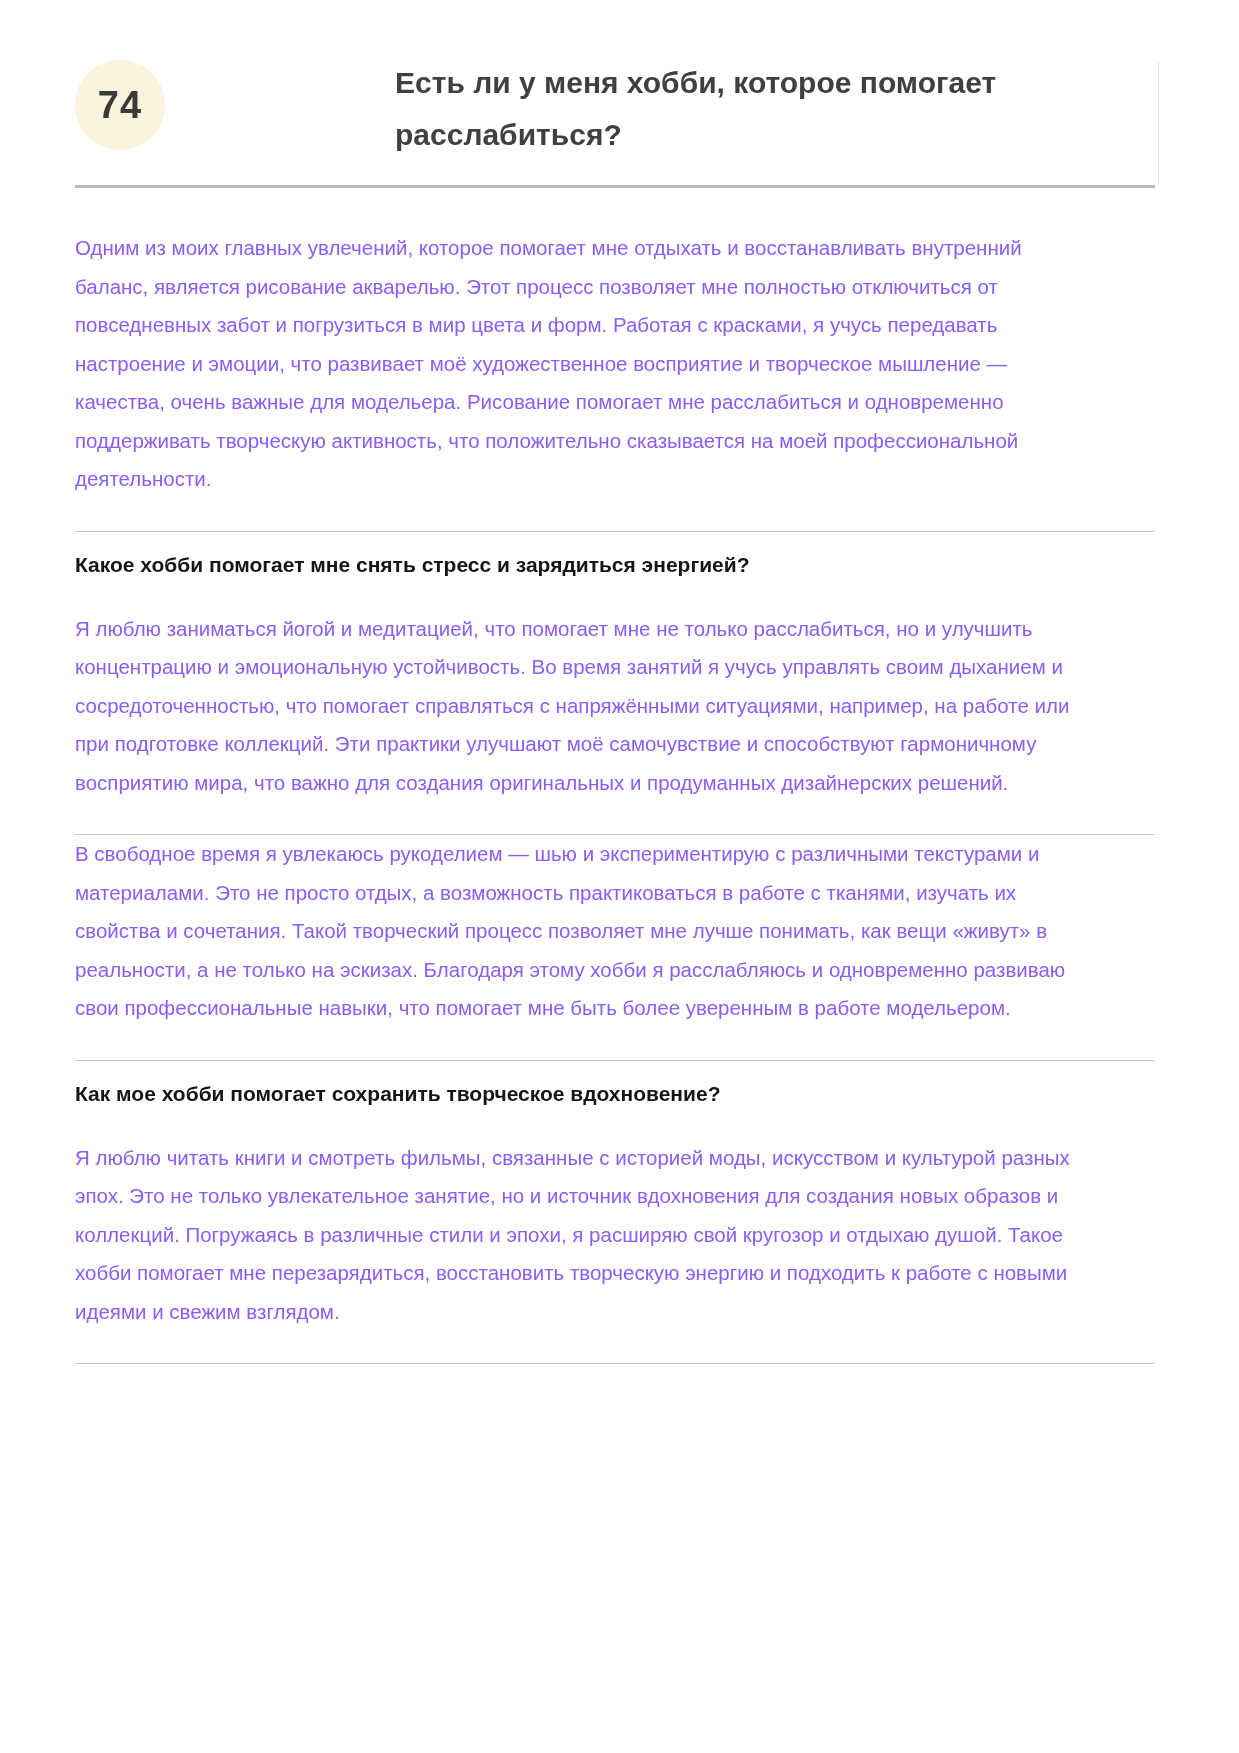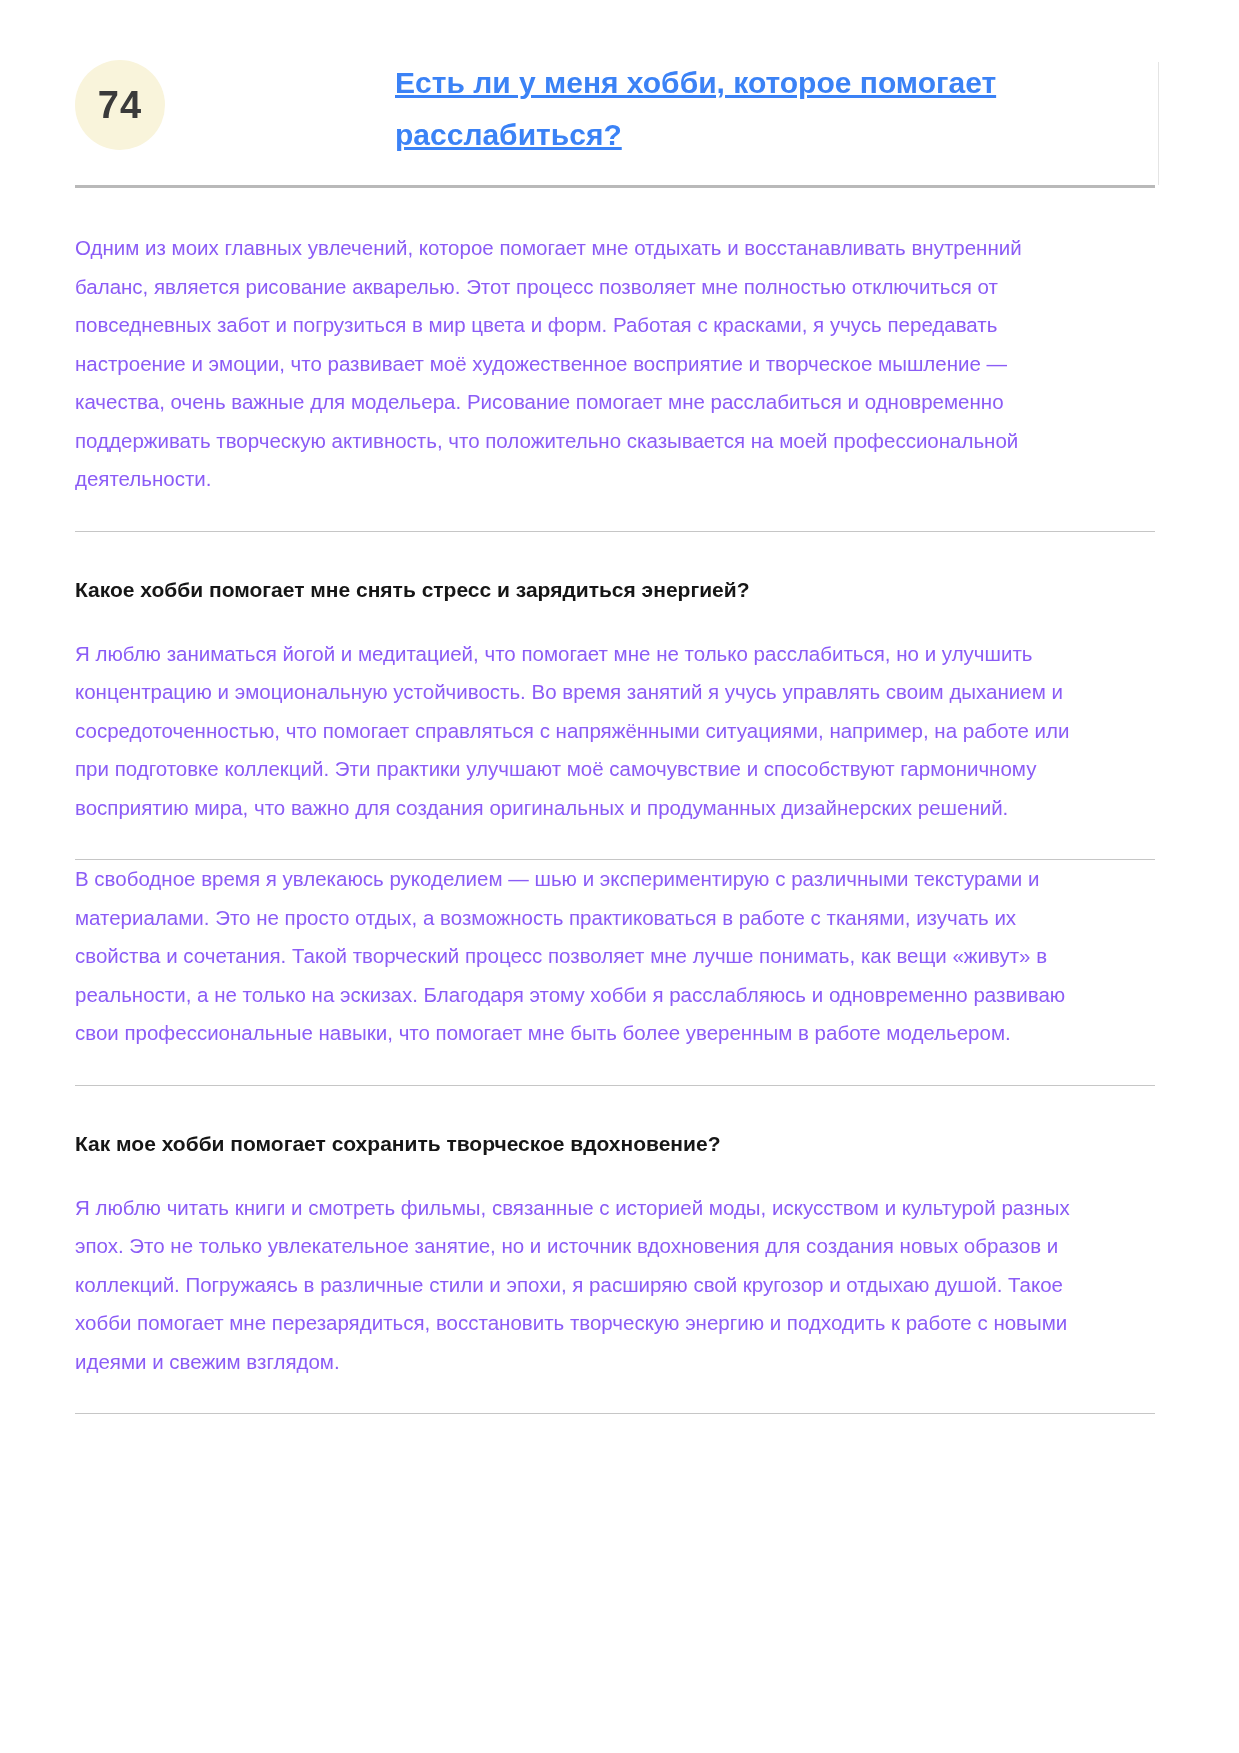--- a/index.html
+++ b/index.html
@@ -36,22 +36,21 @@
     font-weight: 700;
     color: #3a3a3a;
     letter-spacing: 1px;
   }
   h1.title {
     margin: 0;
     max-width: 760px;
     font-size: 30px;
     line-height: 52px;
     font-weight: 700;
-    color: #3b82f6;
-    text-decoration: underline;
+    color: #404040;
   }
   hr {
     border: none;
     margin: 0;
   }
   hr.header-divider {
     height: 3px;
     background: #b9b9b9;
     margin-top: 24px;
   }
@@ -72,21 +71,21 @@
   }
   p.intro {
     margin-top: 41px;
   }
   hr.section-divider {
     height: 1px;
     background: #c6c6c6;
     margin-top: 32px;
   }
   h3.section-heading {
-    margin: 43px 0 30px;
+    margin: 18px 0 30px;
     max-width: 1012px;
     font-size: 21px;
     line-height: 30px;
     font-weight: 700;
     color: #161616;
   }
 </style>
 </head>
 <body>
 

